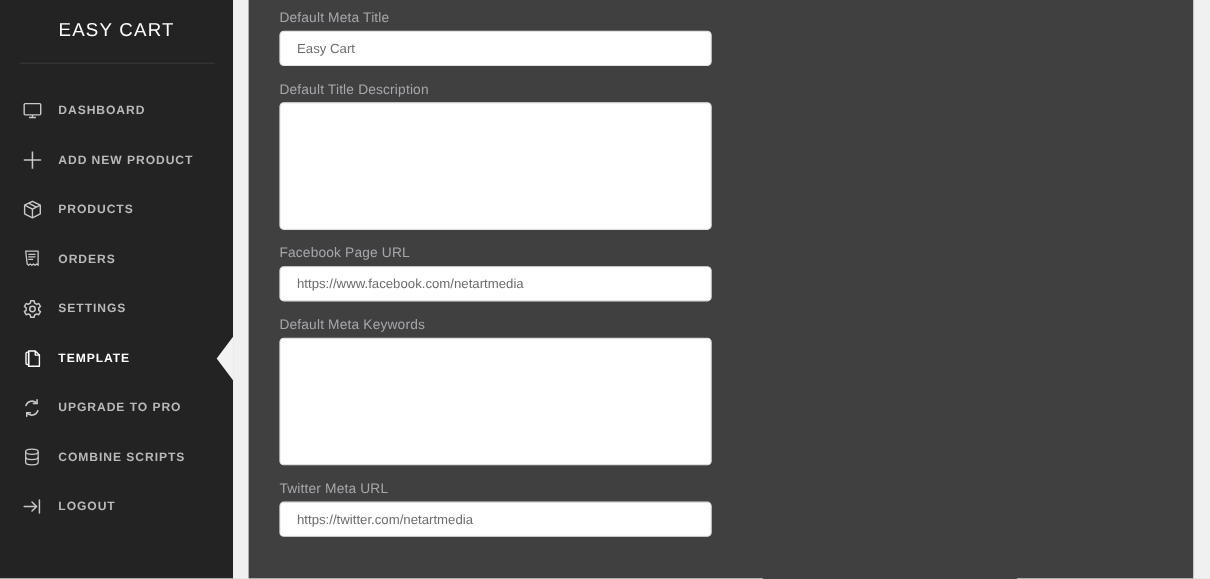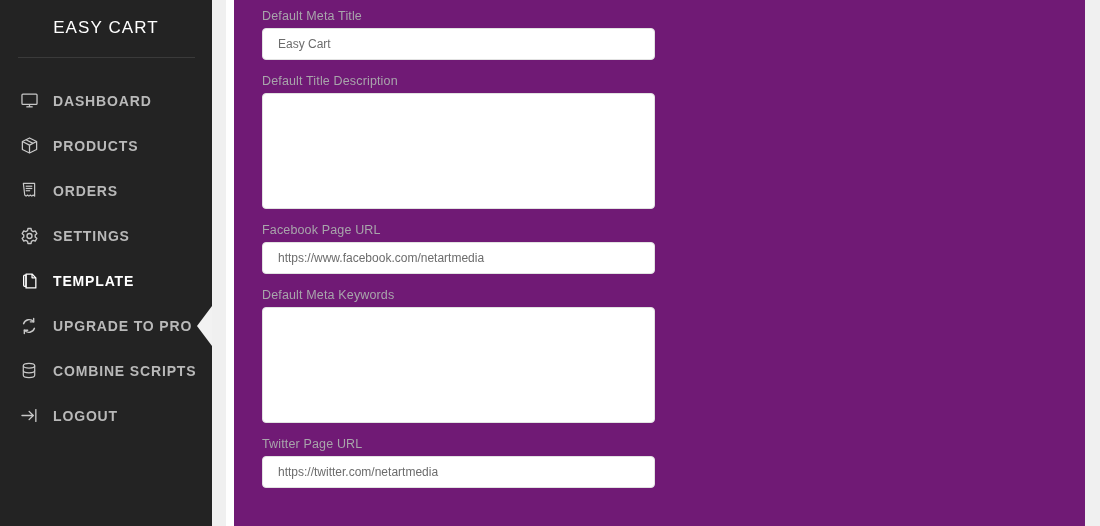--- a/index.html
+++ b/index.html
@@ -69,21 +69,21 @@
     height: 30px;
     flex: 0 0 30px;
     display: flex;
     align-items: center;
     justify-content: center;
     margin-right: 9px;
   }
   .nav-icon svg { display: block; }
 
   .nav-label {
-    font-size: 14px;
+    font-size: 11px;
     letter-spacing: 0.85px;
     font-weight: bold;
     color: #b9b9b9;
     text-transform: uppercase;
     white-space: nowrap;
   }
 
   .nav-item.active .nav-label { color: #ffffff; }
   .nav-item.active .nav-icon svg { stroke: #ffffff; }
 
@@ -103,24 +103,24 @@
   #sidebar-gutter {
     position: absolute;
     left: 212px; top: 0;
     width: 14px; height: 526px;
     background: #f0f0f0;
   }
 
   
   #content {
     position: absolute;
-    left: 234px; top: 0;
+    left: 226px; top: 0;
     width: 859px;
     height: 526px;
-    background: #701a75;
+    background: #404040;
     overflow: hidden;
   }
 
   #form {
     position: absolute;
     left: 28px;
     top: 9px;
     width: 393px;
   }
 
@@ -190,20 +190,29 @@
         <span class="nav-icon">
           <svg width="19" height="19" viewBox="0 0 24 24" fill="none" stroke="#c8c8c8" stroke-width="1.6">
             <rect x="2.5" y="4" width="19" height="13" rx="1.2"></rect>
             <line x1="8" y1="20" x2="16" y2="20"></line>
             <line x1="12" y1="17" x2="12" y2="20"></line>
           </svg>
         </span>
         <span class="nav-label">DASHBOARD</span>
       </div>
 
+      <div class="nav-item">
+        <span class="nav-icon">
+          <svg width="21" height="21" viewBox="0 0 24 24" fill="none" stroke="#c8c8c8" stroke-width="1.6">
+            <line x1="12" y1="3" x2="12" y2="21"></line>
+            <line x1="3" y1="12" x2="21" y2="12"></line>
+          </svg>
+        </span>
+        <span class="nav-label">ADD NEW PRODUCT</span>
+      </div>
 
       <div class="nav-item">
         <span class="nav-icon">
           <svg width="19" height="19" viewBox="0 0 24 24" fill="none" stroke="#c8c8c8" stroke-width="1.6" stroke-linejoin="round">
             <path d="M12 2.5 21 7v10l-9 4.5L3 17V7z"></path>
             <path d="M3 7l9 4.5L21 7"></path>
             <path d="M12 11.5V21.5"></path>
             <path d="M7.5 4.7l9 4.6"></path>
           </svg>
         </span>
@@ -302,21 +311,21 @@
         <label class="field-label">Facebook Page URL</label>
         <input class="field-input" type="text" value="https://www.facebook.com/netartmedia" style="">
       </div>
 
       <div class="field">
         <label class="field-label">Default Meta Keywords</label>
         <textarea class="field-textarea ta-keywords" style=""></textarea>
       </div>
 
       <div class="field">
-        <label class="field-label">Twitter Page URL</label>
+        <label class="field-label">Twitter Meta URL</label>
         <input class="field-input" type="text" value="https://twitter.com/netartmedia" style="">
       </div>
 
     </form>
   </main>
 
   <div id="scroll-track"></div>
 
 </div>
 

